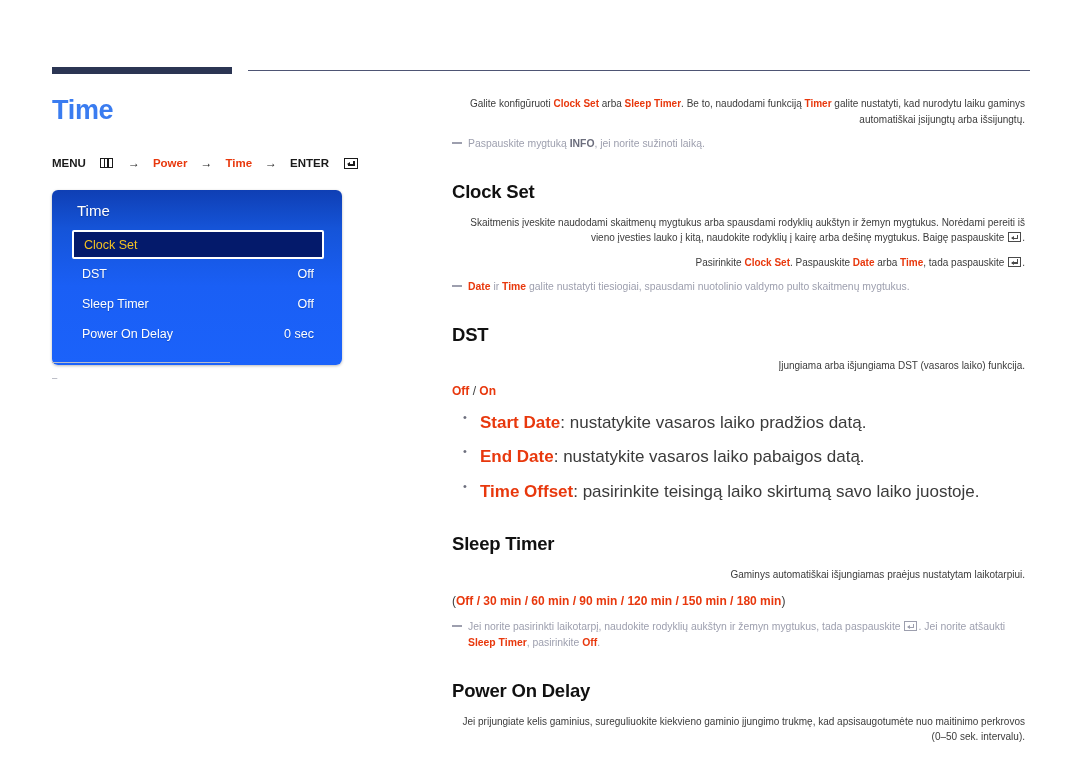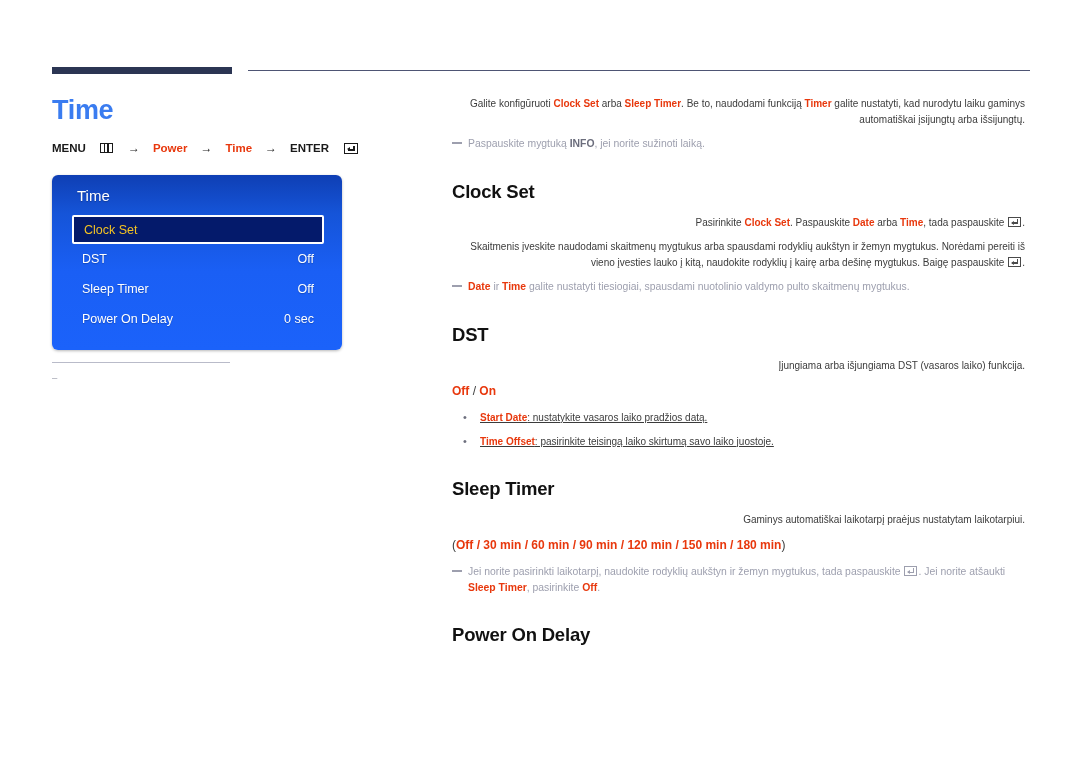--- a/index.html
+++ b/index.html
@@ -24,21 +24,21 @@
 
   
   .left-col { position: absolute; left: 52px; top: 96px; width: 360px; }
 
   .page-title {
     font-size: 27px; font-weight: bold; color: #3a7cf0;
     letter-spacing: -0.3px; line-height: 1.05; margin: 0;
   }
 
   .menu-path {
-    margin-top: 17px;
+    margin-top: 32px;
     font-size: 11.5px; font-weight: bold; color: #1a1a1a;
     display: flex; align-items: center; gap: 12px; white-space: nowrap;
   }
   .menu-path .red { color: #e8380d; }
   .menu-path .arrow { font-weight: normal; font-size: 12px; padding: 0 1px; }
 
   .ico-menu {
     display: inline-block; width: 13px; height: 10px;
     border: 1.4px solid #1a1a1a; position: relative; margin: 0 2px;
     vertical-align: -1px;
@@ -141,21 +141,21 @@
     margin: 0 0 12px 0; letter-spacing: -0.2px;
   }
   .sec-gap { height: 20px; }
 
   .opts { font-size: 12px; color:#3b3b3b; margin: 0 0 9px 0; line-height:1.55; }
   .opts .red { color:#e8380d; font-weight: bold; }
 
   ul.bul { list-style: none; margin: 0 0 4px 0; padding: 0; }
   ul.bul li {
     position: relative; padding-left: 28px; margin-bottom: 9px;
-    font-size: 10px; line-height: 1.5; color: #3b3b3b; text-decoration: underline;
+    font-size: 17px; line-height: 1.5; color: #3b3b3b;
   }
   ul.bul li::before {
     content: "\2022"; position: absolute; left: 11px; top: -1px;
     color: #6c6e7d; font-size: 11px;
   }
   ul.bul li .red { color:#e8380d; font-weight: bold; }
 
   .ico-enter-inline {
     display: inline-block; width: 13px; height: 10px;
     border: 1.3px solid #4a4a4a; position: relative; margin: 0 1px;
@@ -244,48 +244,50 @@
   <div class="right-col">
 
     <p class="p"><span>Galite konfigūruoti </span><span class="red">Clock Set</span><span> arba </span><span class="red">Sleep Timer</span><span>. Be to, naudodami funkciją </span><span class="red">Timer</span><span> galite nustatyti, kad nurodytu laiku gaminys automatiškai įsijungtų arba išsijungtų.</span></p>
 
     <p class="note"><span>Paspauskite mygtuką </span><span class="bold">INFO</span><span>, jei norite sužinoti laiką.</span></p>
 
     <div class="sec-gap"></div>
 
     <h2 class="sec">Clock Set</h2>
 
+    <p class="p"><span>Skaitmenis įveskite naudodami skaitmenų mygtukus arba spausdami rodyklių aukštyn ir žemyn mygtukus. Norėdami pereiti iš vieno įvesties lauko į kitą, naudokite rodyklių į kairę arba dešinę mygtukus. Baigę paspauskite </span><span class="ico-enter-inline"><span class="arm"></span><span class="shaft"></span><span class="head"></span></span><span>.</span></p>
+
     <p class="p"><span>Pasirinkite </span><span class="red">Clock Set</span><span>. Paspauskite </span><span class="red">Date</span><span> arba </span><span class="red">Time</span><span>, tada paspauskite </span><span class="ico-enter-inline"><span class="arm"></span><span class="shaft"></span><span class="head"></span></span><span>.</span></p>
-
-    <p class="p"><span>Skaitmenis įveskite naudodami skaitmenų mygtukus arba spausdami rodyklių aukštyn ir žemyn mygtukus. Norėdami pereiti iš vieno įvesties lauko į kitą, naudokite rodyklių į kairę arba dešinę mygtukus. Baigę paspauskite </span><span class="ico-enter-inline"><span class="arm"></span><span class="shaft"></span><span class="head"></span></span><span>.</span></p>
 
     <p class="note"><span class="red">Date</span><span> ir </span><span class="red">Time</span><span> galite nustatyti tiesiogiai, spausdami nuotolinio valdymo pulto skaitmenų mygtukus.</span></p>
 
     <div class="sec-gap"></div>
 
     <h2 class="sec">DST</h2>
 
     <p class="p">Įjungiama arba išjungiama DST (vasaros laiko) funkcija.</p>
 
     <p class="opts"><span class="red">Off</span><span> / </span><span class="red">On</span></p>
 
     <ul class="bul">
       <li><span class="red">Start Date</span><span>: nustatykite vasaros laiko pradžios datą.</span></li>
+      <li><span class="red">End Date</span><span>: nustatykite vasaros laiko pabaigos datą.</span></li>
       <li><span class="red">Time Offset</span><span>: pasirinkite teisingą laiko skirtumą savo laiko juostoje.</span></li>
     </ul>
 
     <div class="sec-gap"></div>
 
     <h2 class="sec">Sleep Timer</h2>
 
-    <p class="p">Gaminys automatiškai laikotarpį praėjus nustatytam laikotarpiui.</p>
+    <p class="p">Gaminys automatiškai išjungiamas praėjus nustatytam laikotarpiui.</p>
 
     <p class="opts"><span>(</span><span class="red">Off / 30 min / 60 min / 90 min / 120 min / 150 min / 180 min</span><span>)</span></p>
 
     <p class="note"><span>Jei norite pasirinkti laikotarpį, naudokite rodyklių aukštyn ir žemyn mygtukus, tada paspauskite </span><span class="ico-enter-inline grey"><span class="arm"></span><span class="shaft"></span><span class="head"></span></span><span>. Jei norite atšaukti </span><span class="red">Sleep Timer</span><span>, pasirinkite </span><span class="red">Off</span><span>.</span></p>
 
     <div class="sec-gap"></div>
 
     <h2 class="sec">Power On Delay</h2>
 
+    <p class="p">Jei prijungiate kelis gaminius, sureguliuokite kiekvieno gaminio įjungimo trukmę, kad apsisaugotumėte nuo maitinimo perkrovos (0–50 sek. intervalu).</p>
 
   </div>
 </div>
 
 </body></html>

